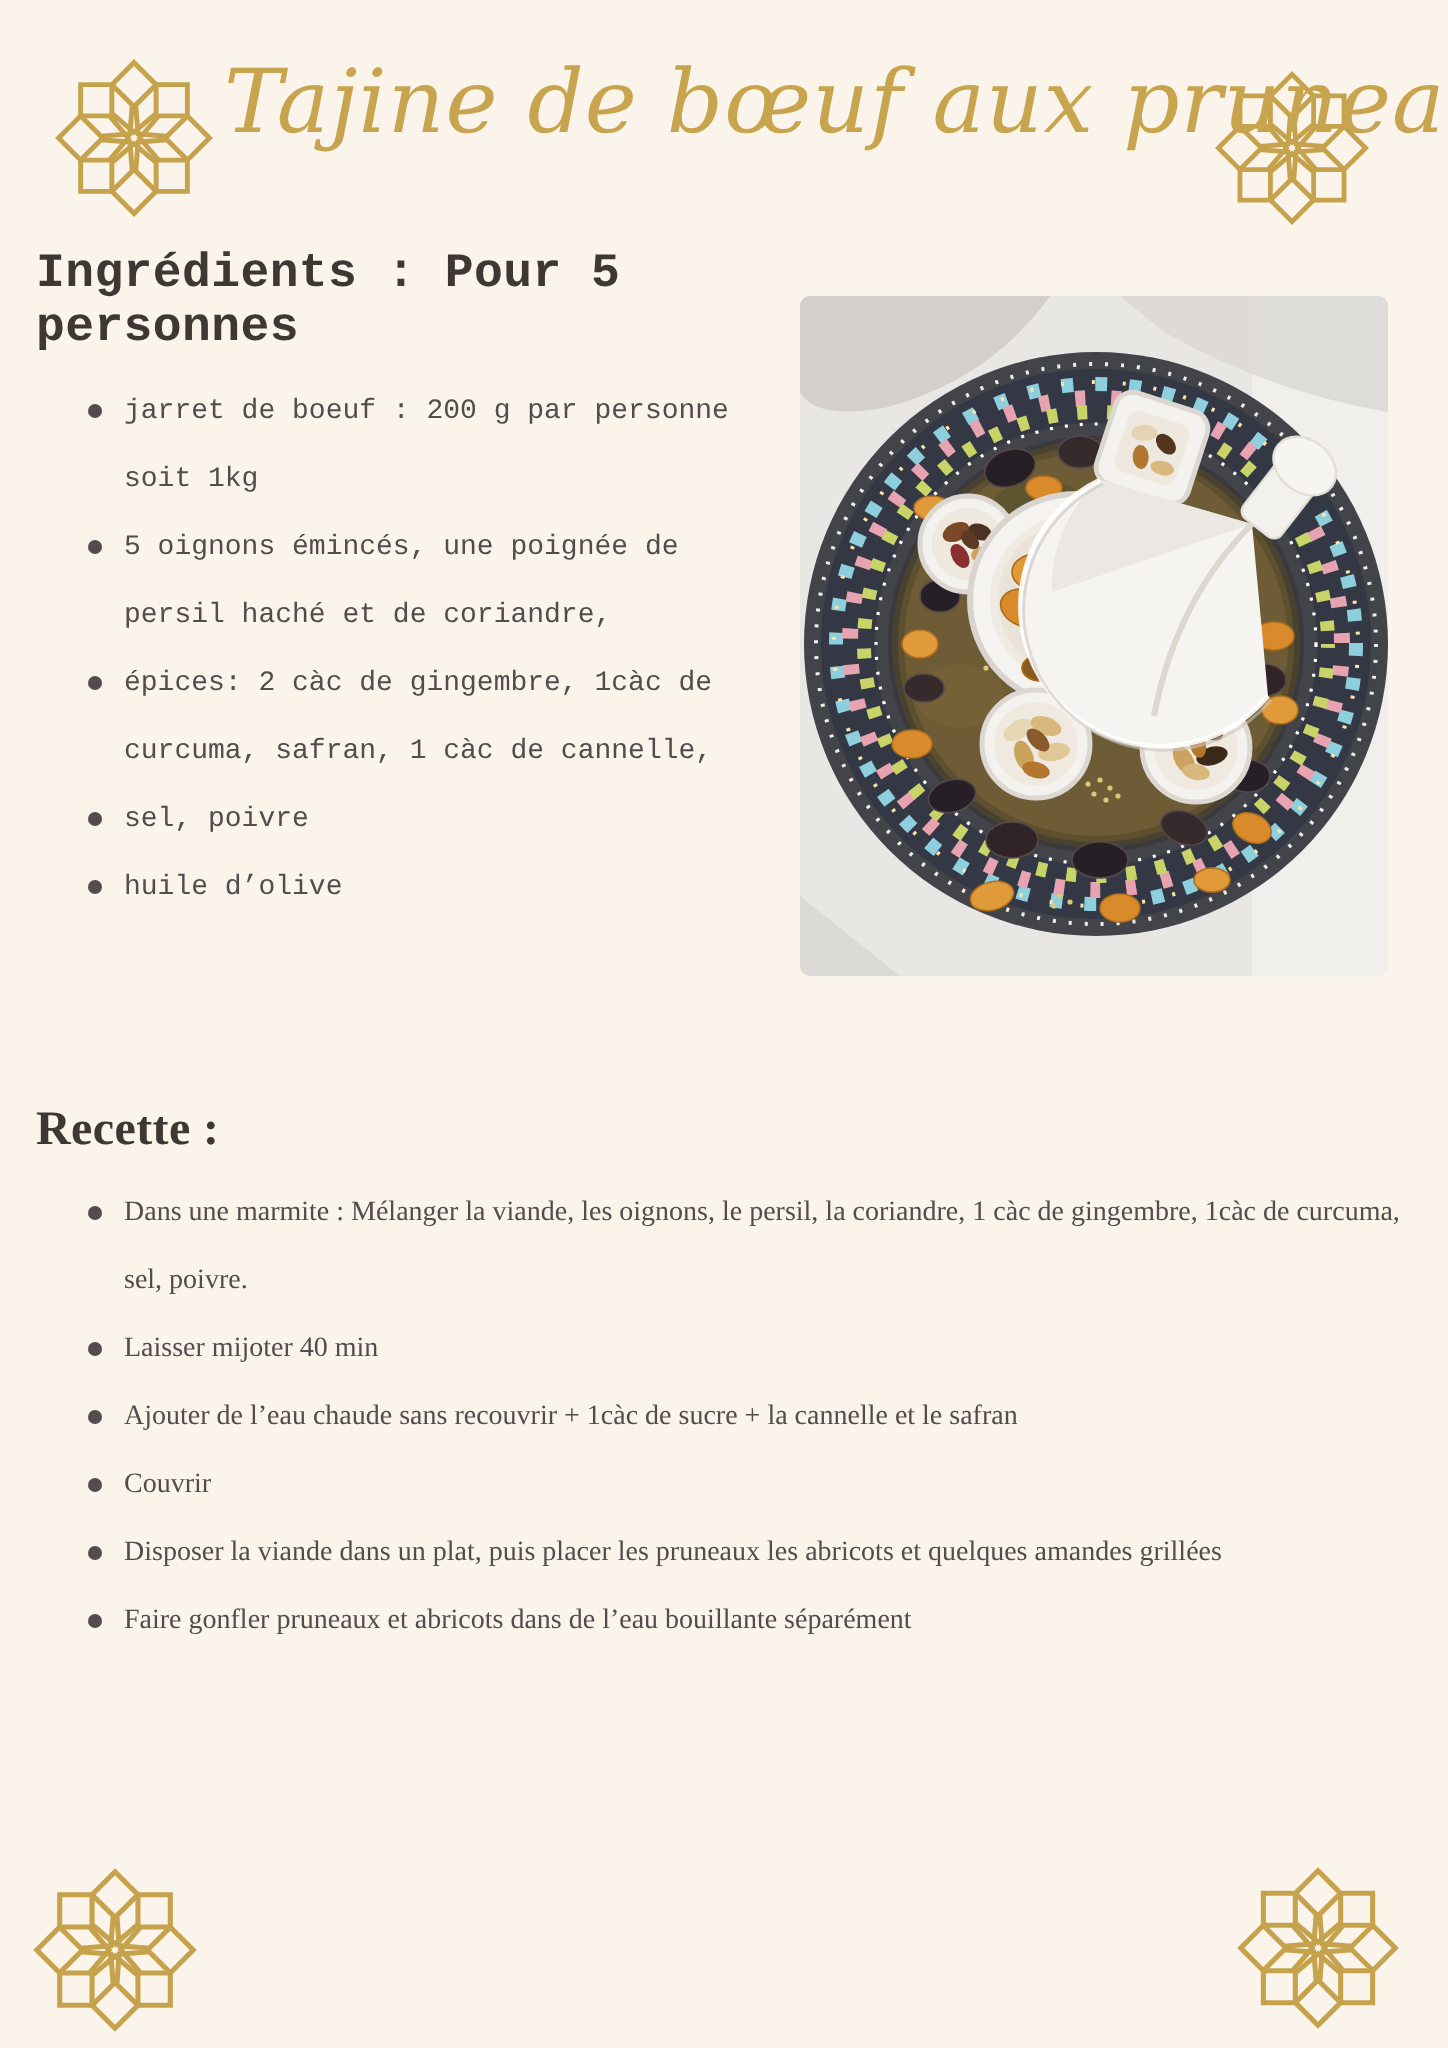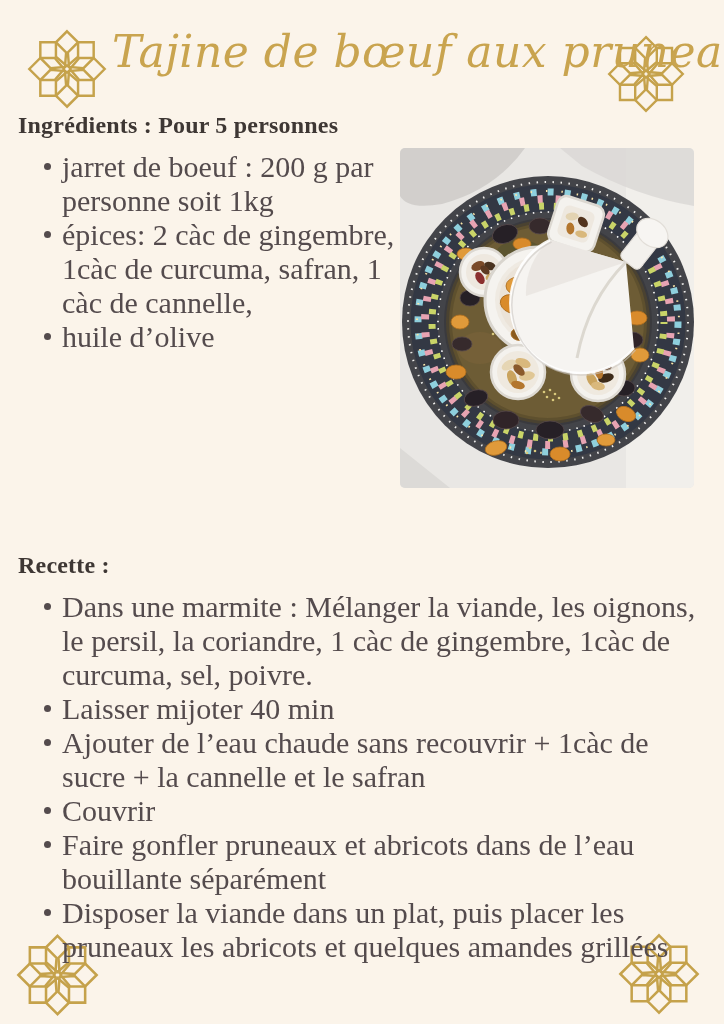--- a/index.html
+++ b/index.html
@@ -35,33 +35,33 @@
   .section h2 {
     font-size:24px;
     font-weight:bold;
     color:#3e3734;
     letter-spacing:0.2px;
   }
   .section ul { list-style:none; margin-top:11px; }
   .section li {
     position:relative;
     padding-left:44px;
-    font-size:30px;
+    font-size:14px;
     line-height:34px;
     color:#544b4d;
   }
   .section li::before {
     content:"";
     position:absolute;
     left:26px; top:13px;
     width:7px; height:7px;
     border-radius:50%;
     background:#544b4d;
   }
-  .ingredients { top:112px; width:378px; }
+  .ingredients { top:124px; width:378px;font-family:Liberation Mono, monospace; }
   .recipe      { top:552px; width:692px; }
 
   .photo-frame {
     position:absolute; left:400px; top:148px; z-index:1;
     width:294px; height:340px;
     border-radius:5px;
     overflow:hidden;
   }
   .photo-frame svg { display:block; width:100%; height:100%; }
 </style>
@@ -242,28 +242,30 @@
       <rect x="219" y="78" width="24" height="38" rx="5" fill="#f3f1ed" stroke="#e2ded8" stroke-width="1.2"></rect>
       <ellipse cx="231" cy="77" rx="17" ry="13" fill="#f7f5f2" stroke="#e2ded8" stroke-width="1.2"></ellipse>
     </g>
   </svg>
 </div>
 
 <section class="section ingredients">
   <h2>Ingrédients : Pour 5 personnes</h2>
   <ul>
     <li>jarret de boeuf : 200 g par personne soit 1kg</li>
+    <li>5 oignons émincés, une poignée de persil haché et de coriandre,</li>
     <li>épices: 2 càc de gingembre, 1càc de curcuma, safran, 1 càc de cannelle,</li>
+    <li>sel, poivre</li>
     <li>huile d’olive</li>
   </ul>
 </section>
 
 <section class="section recipe">
   <h2>Recette :</h2>
   <ul>
     <li>Dans une marmite : Mélanger la viande, les oignons,  le persil, la coriandre, 1 càc de gingembre, 1càc de curcuma, sel, poivre.</li>
     <li>Laisser mijoter 40 min</li>
     <li>Ajouter de l’eau chaude sans recouvrir + 1càc de sucre + la cannelle et le safran</li>
     <li>Couvrir</li>
+    <li>Disposer la viande dans un plat, puis placer les pruneaux les abricots  et quelques amandes grillées</li>
     <li>Faire gonfler pruneaux et abricots dans de l’eau bouillante séparément</li>
-    <li>Disposer la viande dans un plat, puis placer les pruneaux les abricots  et quelques amandes grillées</li>
   </ul>
 </section>
 
 </body></html>

